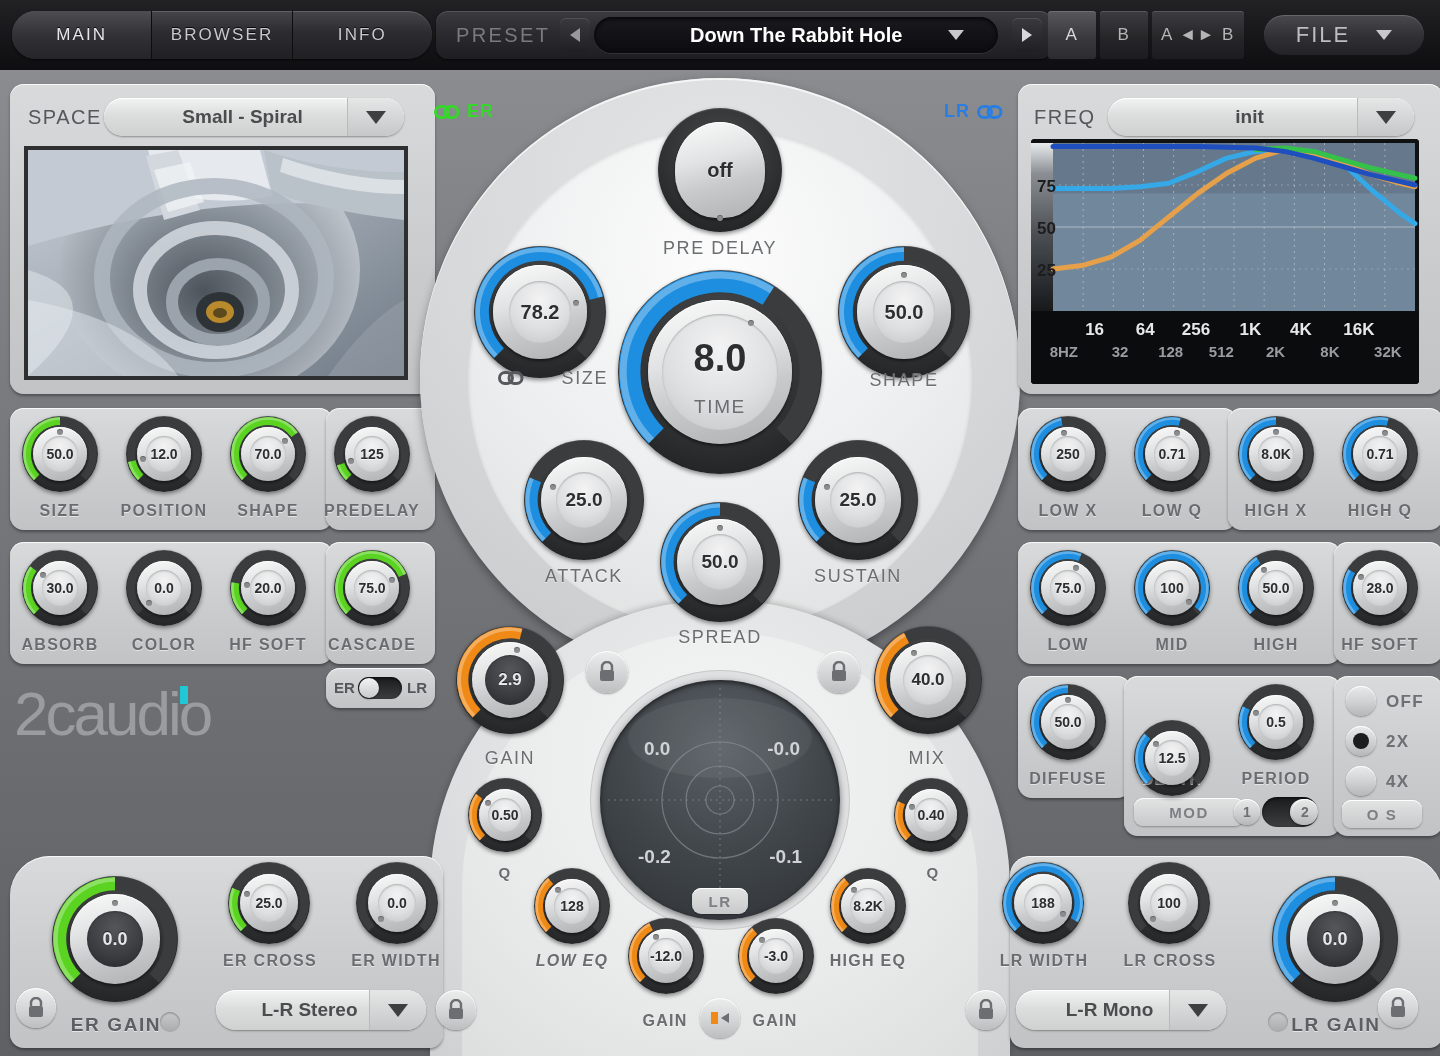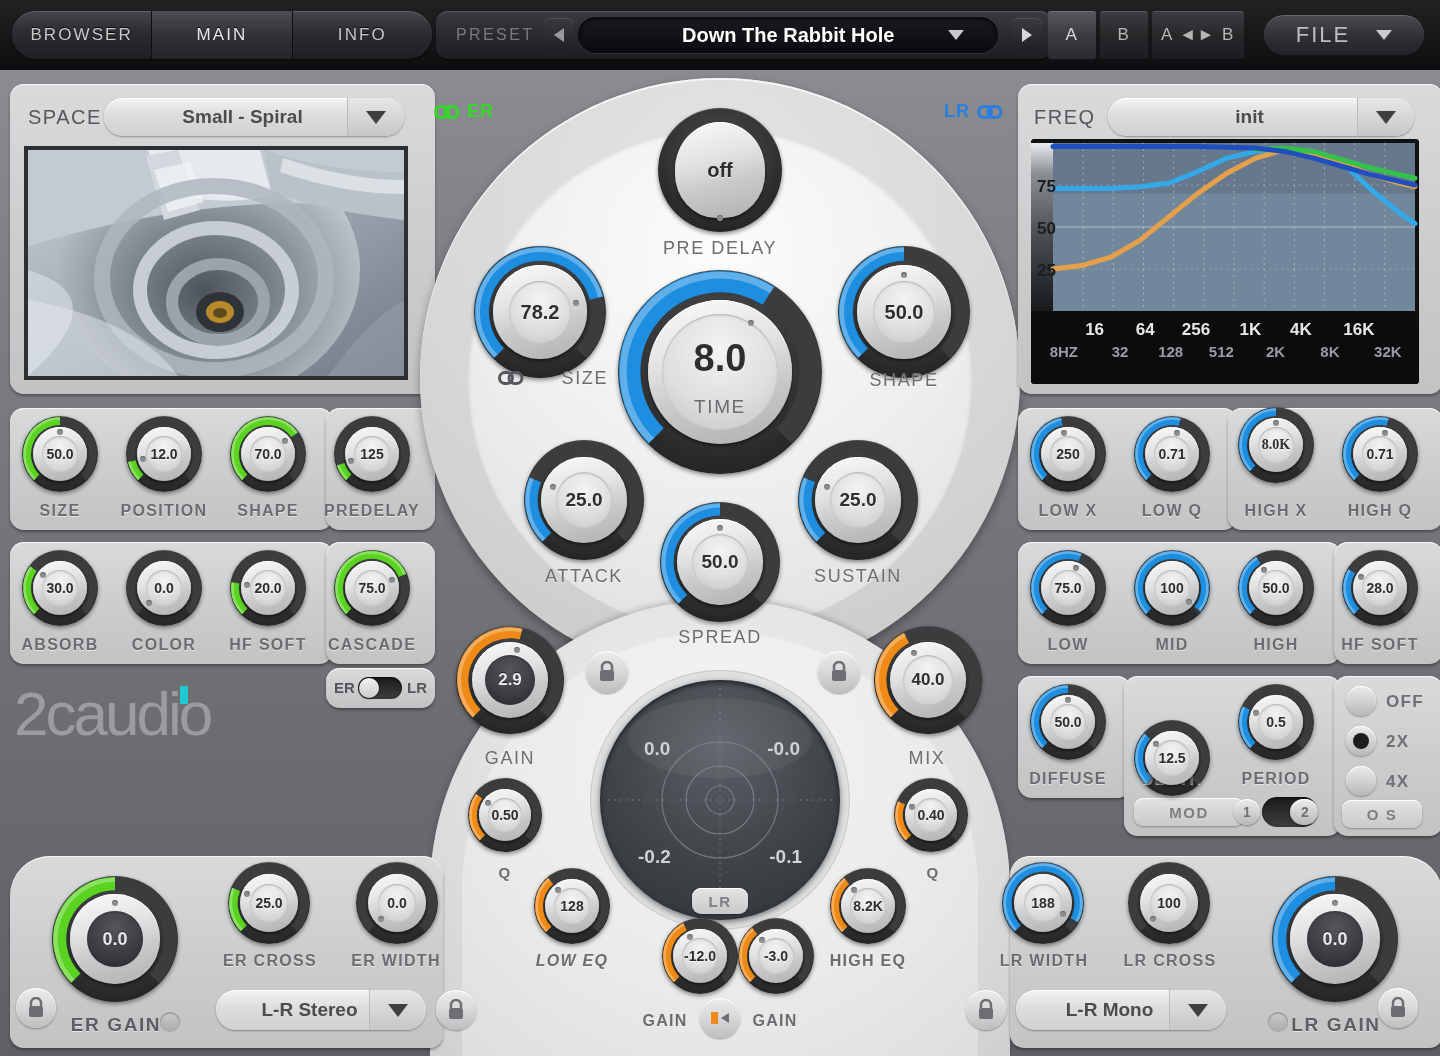--- a/index.html
+++ b/index.html
@@ -21,21 +21,21 @@
           border-right:1px solid #0d0d0f;cursor:pointer;
           text-shadow:0 -1px 0 rgba(0,0,0,.8);}
   .navbtn:last-child{border-right:none;}
   .navbtn.active{background:linear-gradient(180deg,#4e4e52 0%,#323236 50%,#252529 100%);
                  color:#e7e7e9;}
 
   .presetbar{position:absolute;left:436px;top:11px;width:616px;height:48px;
              border-radius:12px;display:flex;align-items:center;
              background:linear-gradient(180deg,#3b3b3f 0%,#2a2a2e 50%,#1e1e22 100%);
              box-shadow:inset 0 1px 0 rgba(255,255,255,.14),0 1px 2px rgba(0,0,0,.7);}
-  .preset-label{color:#7b7b7d;font-size:16px;letter-spacing:2.4px;margin-left:20px;}
+  .preset-label{color:#7b7b7d;font-size:20px;letter-spacing:2.4px;margin-left:20px;}
   .arrowbtn{width:30px;height:34px;margin-left:10px;border-radius:6px;
             background:linear-gradient(180deg,#3a3a3e,#202024);
             display:flex;align-items:center;justify-content:center;cursor:pointer;
             box-shadow:inset 0 1px 0 rgba(255,255,255,.12);}
   .tri-l{width:0;height:0;border-top:7px solid transparent;border-bottom:7px solid transparent;border-right:10px solid #9a9a9c;}
   .tri-r{width:0;height:0;border-top:7px solid transparent;border-bottom:7px solid transparent;border-left:10px solid #d8d8da;}
   .presetfield{flex:1;height:36px;margin:0 4px;border-radius:18px;
                background:linear-gradient(180deg,#1b1b1f 0%,#121216 55%,#0c0c10 100%);
                box-shadow:inset 0 2px 4px rgba(0,0,0,.85),0 1px 0 rgba(255,255,255,.08);
                display:flex;align-items:center;justify-content:center;position:relative;cursor:pointer;}
@@ -157,22 +157,22 @@
         letter-spacing:-3px;font-weight:300;}
   .logo .dot{position:absolute;left:166px;top:8px;width:8px;height:18px;background:#22c7d6;}
 </style>
 </head>
 <body>
 
 <div id="app">
 
   <div class="topbar">
     <div class="navgroup">
+      <div class="navbtn active">MAIN</div>
       <div class="navbtn">BROWSER</div>
-      <div class="navbtn active">MAIN</div>
       <div class="navbtn">INFO</div>
     </div>
 
     <div class="presetbar">
       <span class="preset-label">PRESET</span>
       <div class="arrowbtn">
         <i class="tri-l"></i>
       </div>
       <div class="presetfield">
         <span class="presetname">Down The Rabbit Hole</span>
@@ -486,21 +486,21 @@
         <path d="M 14.65840515303207 61.341594846967936 A 33.01 33.01 0 0 1 16.561719924620625 12.898999075542992" stroke="#f08a16" stroke-width="7.9799999999999995" fill="none" stroke-linecap="butt"></path>
         <path d="M 12.965591518871477 63.03440848112852 A 35.403999999999996 35.403999999999996 0 0 1 15.006941296918164 11.07858719389652" stroke="#ffffff" stroke-width="2.5536" fill="none" stroke-linecap="butt" opacity="0.3"></path>
       </svg>
       <div class="cap" style="left: 11.02px; top: 11.02px; width: 53.96px; height: 53.96px; z-index: 3;"></div>
       <div class="inner" style="left: 20.1932px; top: 20.1932px; width: 35.6136px; height: 35.6136px; z-index: 4;"></div>
       <span class="val" style="font-size: 14px; z-index: 6; position: absolute; left: 0px; top: 0px; width: 76px; height: 76px; display: flex; align-items: center; justify-content: center;">8.2K</span>
       <div class="dot" style="left: 20.9823px; top: 18.5874px;"></div>
     </div>
   <div class="klabel" style="left:818px;top:952px;width:100px;">HIGH EQ</div>
 
-  <div class="knob" id="kLowGain" style="left:662px;top:918px;width:76px;height:76px;">
+  <div class="knob" id="kLowGain" style="left:628px;top:918px;width:76px;height:76px;">
       <div class="ring" style="width: 76px; height: 76px;"></div>
       <svg width="76" height="76" style="position: absolute; left: 0px; top: 0px; z-index: 2; pointer-events: none;">
         <path d="M 14.65840515303207 61.341594846967936 A 33.01 33.01 0 1 1 61.341594846967965 61.34159484696791" stroke="#3a3c3e" stroke-width="7.9799999999999995" fill="none" stroke-linecap="butt"></path>
         <path d="M 14.65840515303207 61.341594846967936 A 33.01 33.01 0 0 1 23.013773603597556 8.58787463654198" stroke="#f08a16" stroke-width="7.9799999999999995" fill="none" stroke-linecap="butt"></path>
         <path d="M 12.965591518871477 63.03440848112852 A 35.403999999999996 35.403999999999996 0 0 1 21.92692034722108 6.454805017635032" stroke="#ffffff" stroke-width="2.5536" fill="none" stroke-linecap="butt" opacity="0.3"></path>
       </svg>
       <div class="cap" style="left: 11.02px; top: 11.02px; width: 53.96px; height: 53.96px; z-index: 3;"></div>
       <div class="inner" style="left: 20.1932px; top: 20.1932px; width: 35.6136px; height: 35.6136px; z-index: 4;"></div>
       <span class="val" style="font-size: 14px; z-index: 6; position: absolute; left: 0px; top: 0px; width: 76px; height: 76px; display: flex; align-items: center; justify-content: center;">-12.0</span>
       <div class="dot" style="left: 25.2011px; top: 15.7685px;"></div>
@@ -862,21 +862,21 @@
         <path d="M 14.65840515303207 61.341594846967936 A 33.01 33.01 0 1 1 61.341594846967965 61.34159484696791" stroke="#3a3c3e" stroke-width="7.9799999999999995" fill="none" stroke-linecap="butt"></path>
         <path d="M 14.65840515303207 61.341594846967936 A 33.01 33.01 0 0 1 45.706031460883416 5.902068927672694" stroke="#1e8fe0" stroke-width="7.9799999999999995" fill="none" stroke-linecap="butt"></path>
         <path d="M 12.965591518871477 63.03440848112852 A 35.403999999999996 35.403999999999996 0 0 1 46.26489966195445 3.5742153382406556" stroke="#ffffff" stroke-width="2.5536" fill="none" stroke-linecap="butt" opacity="0.3"></path>
       </svg>
       <div class="cap" style="left: 11.02px; top: 11.02px; width: 53.96px; height: 53.96px; z-index: 3;"></div>
       <div class="inner" style="left: 20.1932px; top: 20.1932px; width: 35.6136px; height: 35.6136px; z-index: 4;"></div>
       <span class="val" style="font-size: 14px; z-index: 6; position: absolute; left: 0px; top: 0px; width: 76px; height: 76px; display: flex; align-items: center; justify-content: center;">0.71</span>
       <div class="dot" style="left: 40.0387px; top: 14.0124px;"></div>
     </div>
     <div class="klabel" style="left: 1120px; top: 502px; width: 104px;">LOW Q</div>
-    <div class="knob" style="left: 1238px; top: 407px; width: 76px; height: 76px; font-family: Liberation Serif, serif;">
+    <div class="knob" style="left: 1238px; top: 416px; width: 76px; height: 76px;">
       <div class="ring" style="width: 76px; height: 76px;"></div>
       <svg width="76" height="76" style="position: absolute; left: 0px; top: 0px; z-index: 2; pointer-events: none;">
         <path d="M 14.65840515303207 61.341594846967936 A 33.01 33.01 0 1 1 61.341594846967965 61.34159484696791" stroke="#3a3c3e" stroke-width="7.9799999999999995" fill="none" stroke-linecap="butt"></path>
         <path d="M 14.65840515303207 61.341594846967936 A 33.01 33.01 0 0 1 37.99999999999999 4.990000000000002" stroke="#1e8fe0" stroke-width="7.9799999999999995" fill="none" stroke-linecap="butt"></path>
         <path d="M 12.965591518871477 63.03440848112852 A 35.403999999999996 35.403999999999996 0 0 1 37.99999999999999 2.5960000000000036" stroke="#ffffff" stroke-width="2.5536" fill="none" stroke-linecap="butt" opacity="0.3"></path>
       </svg>
       <div class="cap" style="left: 11.02px; top: 11.02px; width: 53.96px; height: 53.96px; z-index: 3;"></div>
       <div class="inner" style="left: 20.1932px; top: 20.1932px; width: 35.6136px; height: 35.6136px; z-index: 4;"></div>
       <span class="val" style="font-size: 14px; z-index: 6; position: absolute; left: 0px; top: 0px; width: 76px; height: 76px; display: flex; align-items: center; justify-content: center;">8.0K</span>
       <div class="dot" style="left: 35px; top: 13.416px;"></div>

